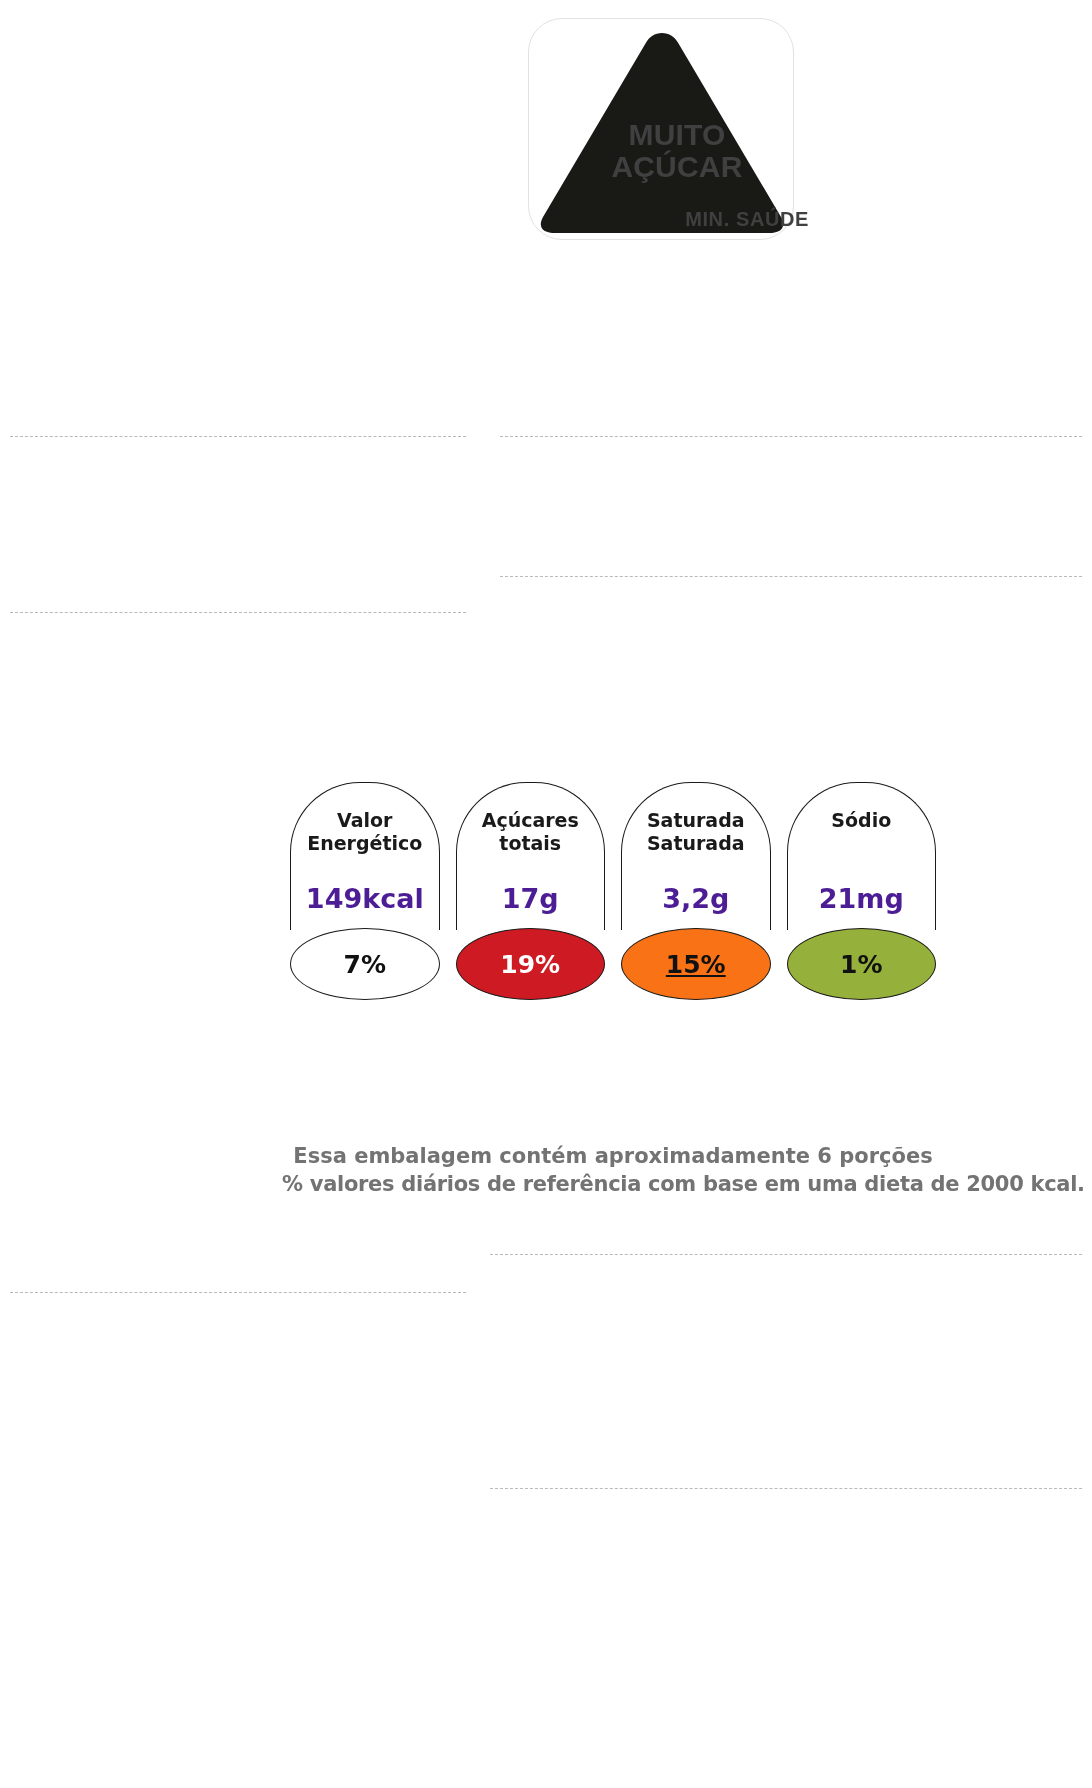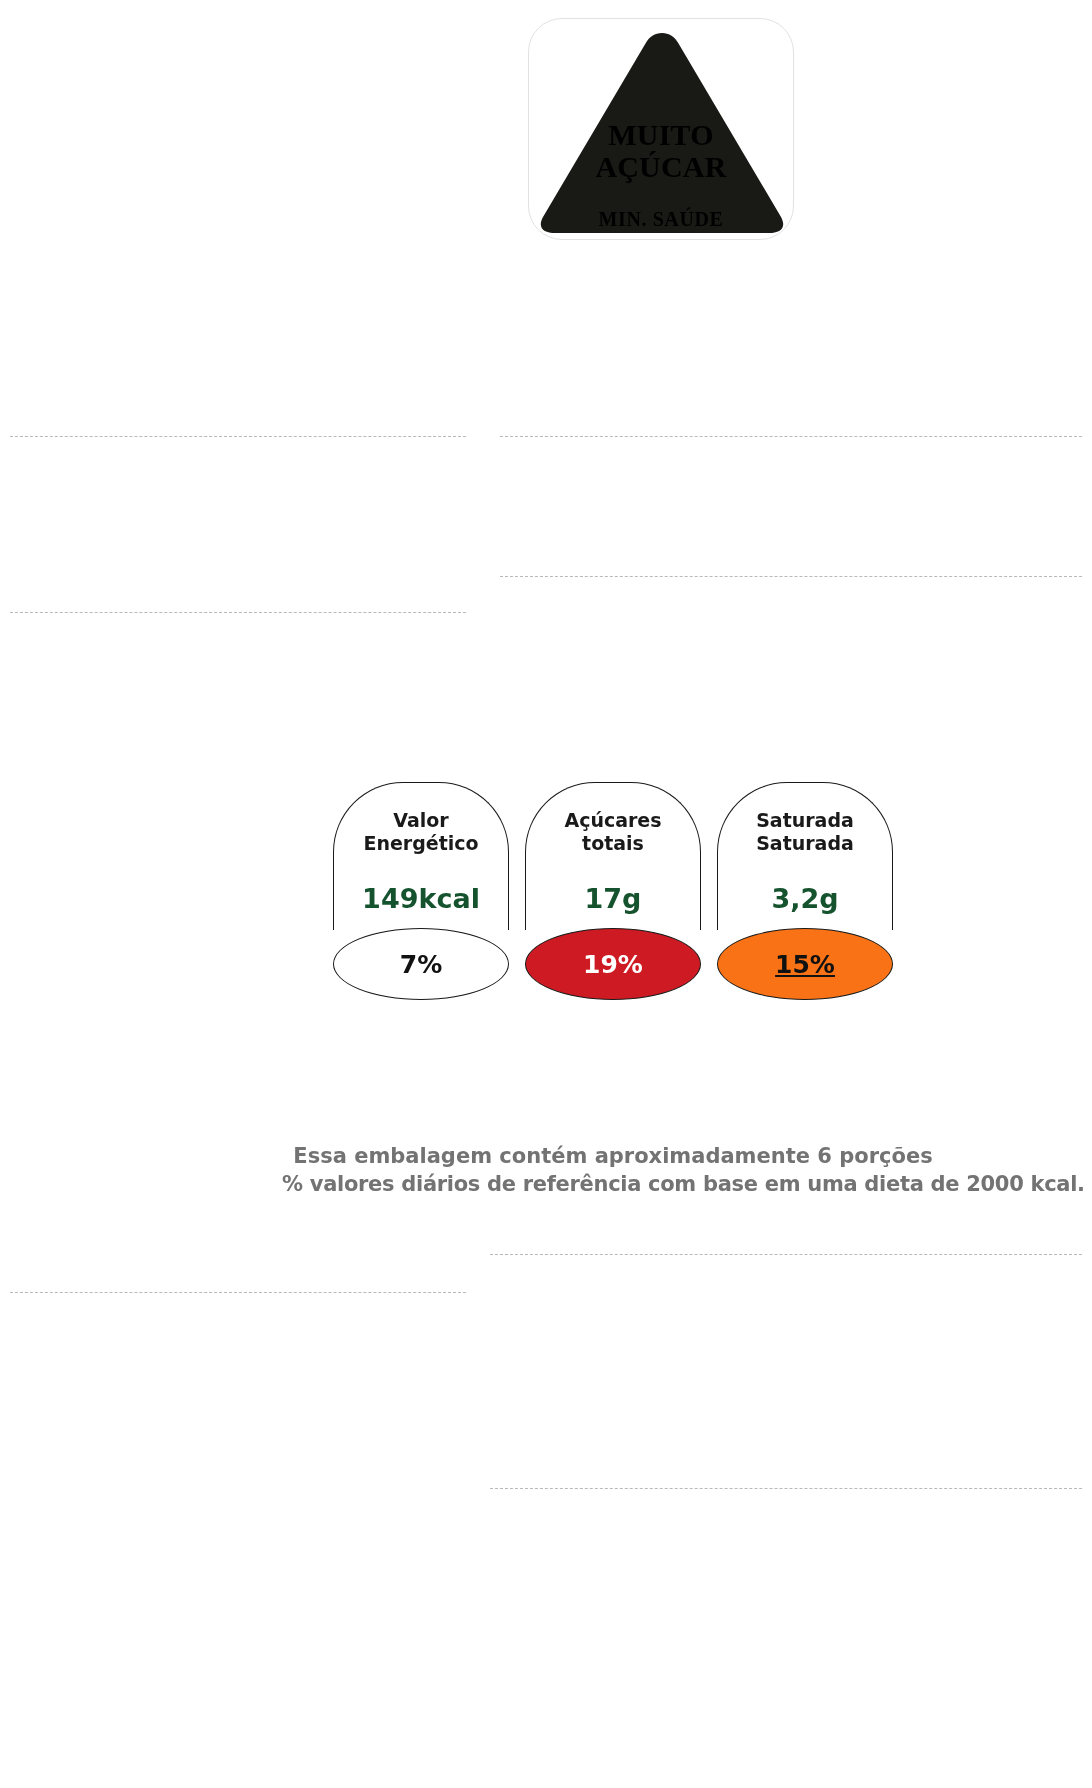--- a/index.html
+++ b/index.html
@@ -46,39 +46,40 @@
   #warning-seal svg {
     position: absolute;
     left: 0;
     top: 0;
     width: 266px;
     height: 222px;
     display: block;
   }
   #warning-seal .seal-text {
     position: absolute;
-    left: 0;
+    left: 16px;
     width: 100%;
     text-align: center;
-    color: #000000;
-    font-family: Liberation Serif, serif;
+    color: #404040;
+    font-family: Liberation Sans, sans-serif;
     font-weight: bold;
     letter-spacing: 0.2px;
     line-height: 1.08;
     z-index: 3;
     pointer-events: none;
   }
   #warning-seal .seal-main {
     top: 100px;
     font-size: 30px;
   }
   #warning-seal .seal-sub {
     top: 190px;
     font-size: 20px;
     letter-spacing: 0.6px;
+    text-align: right;
   }
 
   
   #nutrition-panel {
     position: absolute;
     left: 282px;
     top: 782px;
     width: 662px;
   }
   .nutri-row {
@@ -114,21 +115,21 @@
     font-family: "DejaVu Sans", sans-serif;
   }
   .cell-value {
     position: absolute;
     left: 0;
     width: 100%;
     bottom: 16px;
     text-align: center;
     font-size: 27px;
     font-weight: bold;
-    color: #14532d;
+    color: #4c1d95;
     font-family: "DejaVu Sans", sans-serif;
     white-space: nowrap;
   }
   .cell-badge {
     position: relative;
     margin-top: -2px;
     height: 72px;
     border: 1.6px solid #1a1a1a;
     border-radius: 50%;
     box-sizing: border-box;
@@ -219,19 +220,28 @@
       <div class="nutri-cell">
         <div class="cell-top">
           <div class="cell-name">
             <div>Saturada</div>
             <div>Saturada</div>
           </div>
           <div class="cell-value">3,2g</div>
         </div>
         <div class="cell-badge" style="background: #f97316; color: rgb(17, 17, 17); text-decoration: underline;">15%</div>
       </div>
+      <div class="nutri-cell">
+        <div class="cell-top">
+          <div class="cell-name">
+            <div>Sódio</div>
+          </div>
+          <div class="cell-value">21mg</div>
+        </div>
+        <div class="cell-badge" style="background: rgb(150, 176, 60); color: rgb(17, 17, 17);">1%</div>
+      </div>
     </div>
 </div>
 
 <div id="nutrition-footnotes">
   <div class="note-line">Essa embalagem contém aproximadamente 6 porções</div>
   <div class="note-line wide">% valores diários de referência com base em uma dieta de 2000 kcal.</div>
 </div>
 
 </body></html>

